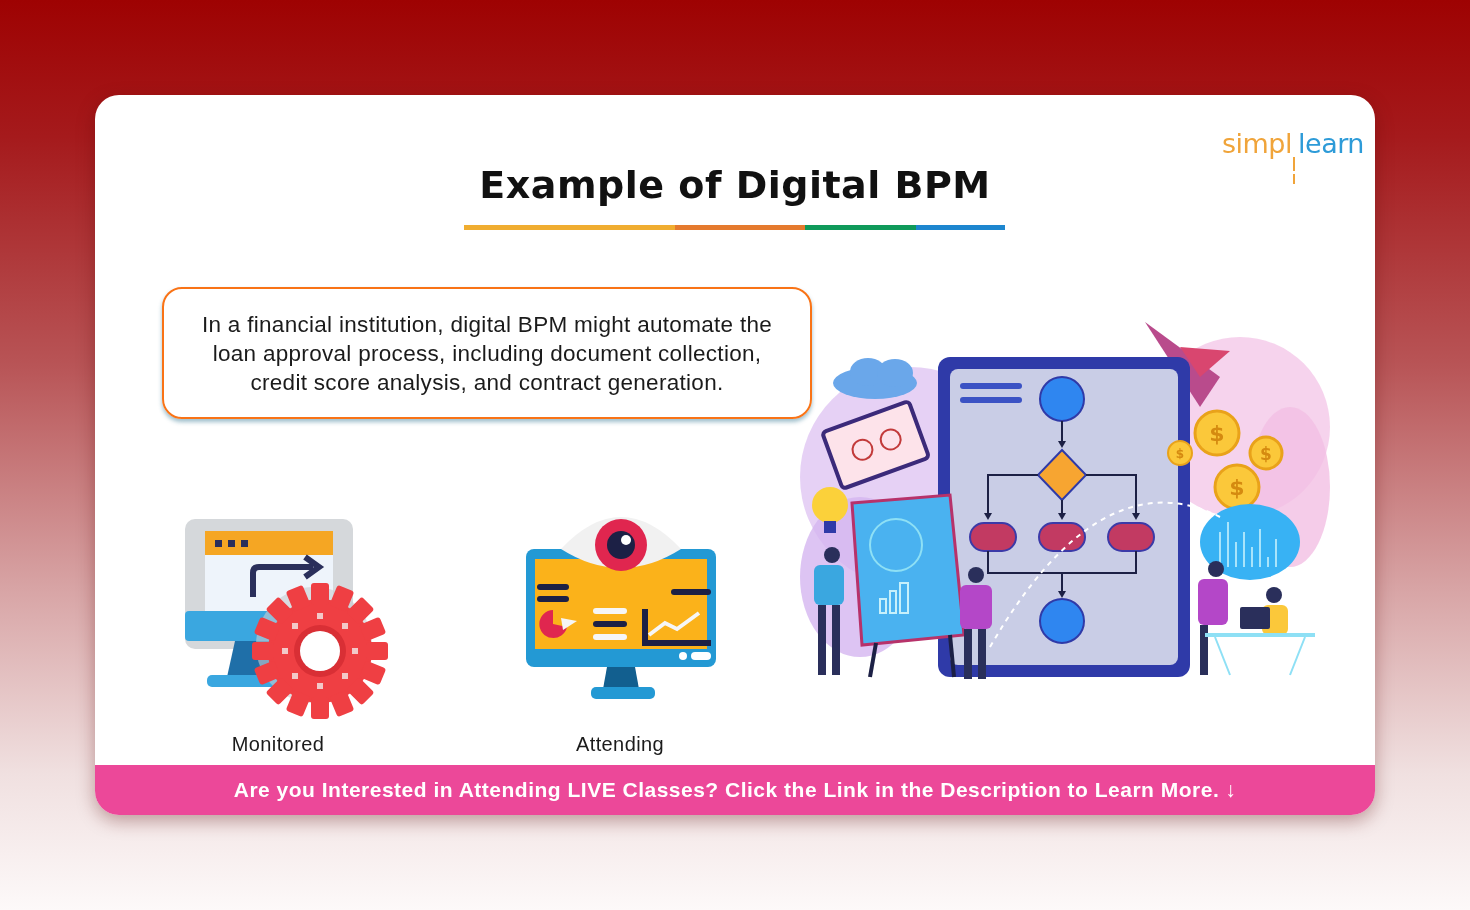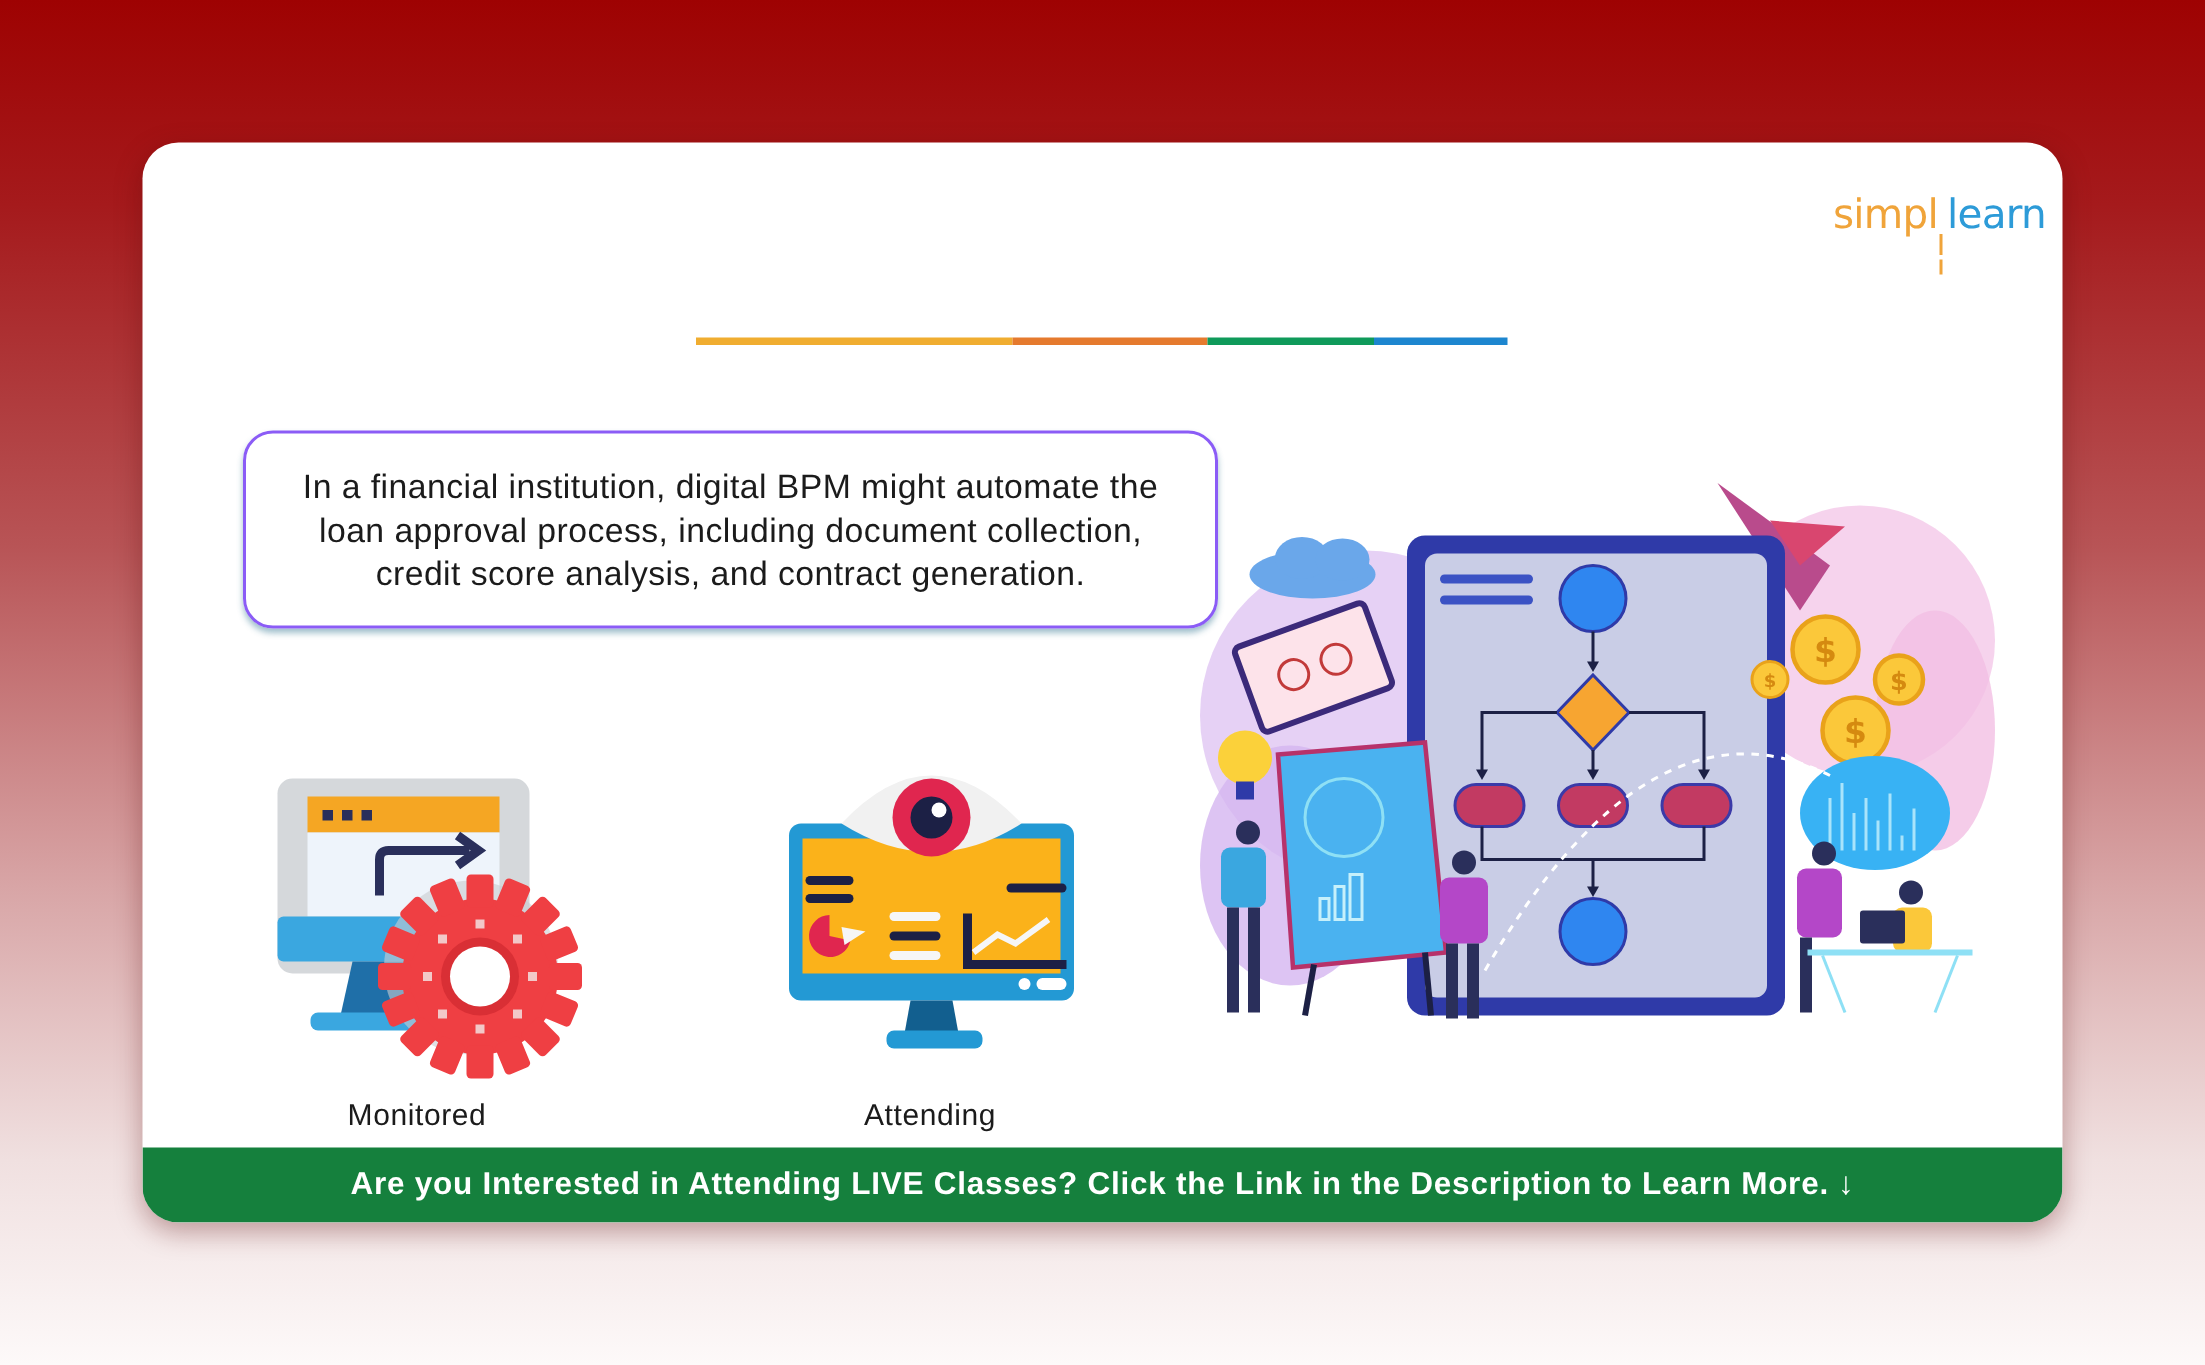--- a/index.html
+++ b/index.html
@@ -21,45 +21,46 @@
   .logo .b{color:#2d9bd8;}
   .title{
     position:absolute;left:0;right:0;top:68px;text-align:center;
     font-size:38px;font-weight:bold;color:#111;letter-spacing:0.5px;
     font-family:"DejaVu Sans",sans-serif;
   }
   .title-bar{position:absolute;left:369px;top:130px;width:541px;height:5px;display:flex;}
   .title-bar div{height:100%;}
   .desc-box{
     position:absolute;left:67px;top:192px;width:650px;height:132px;
-    border:2px solid #8b5cf6;border-radius:20px;box-sizing:border-box;
+    border:2px solid #f97316;border-radius:20px;box-sizing:border-box;
     box-shadow:0 3px 4px rgba(40,110,140,0.45);
     display:flex;align-items:center;justify-content:center;text-align:center;
     padding:0 36px;
   }
   .desc-text{font-size:22.5px;line-height:29px;color:#1b1b1b;font-family:"Liberation Sans",sans-serif;letter-spacing:0.3px;}
   .icon-wrap{position:absolute;}
   .icon-label{position:absolute;font-size:20px;color:#1b1b1b;text-align:center;font-family:"Liberation Sans",sans-serif;letter-spacing:0.4px;}
   .banner{
-    position:absolute;left:0;top:670px;width:1280px;height:50px;background:#15803d;
+    position:absolute;left:0;top:670px;width:1280px;height:50px;background:#ec4899;
     display:flex;align-items:center;justify-content:center;
     color:#fff;font-weight:bold;font-size:21px;letter-spacing:0.5px;
     font-family:"Liberation Sans",sans-serif;
   }
   .banner .arrow{margin-left:6px;display:inline-block;}
 </style>
 </head>
 <body>
 
 <div class="slide">
 
   <div class="logo">
     <span class="a">simpl</span><span class="sep"></span><span class="b">learn</span>
   </div>
 
+  <div class="title">Example of Digital BPM</div>
   <div class="title-bar">
     <div style="width:39%;background:#f0ad30"></div>
     <div style="width:24%;background:#e57a2e"></div>
     <div style="width:20.5%;background:#0f9a5a"></div>
     <div style="width:16.5%;background:#1d86cf"></div>
   </div>
 
   <div class="desc-box">
     <div class="desc-text">In a financial institution, digital BPM might automate the loan approval process, including document collection, credit score analysis, and contract generation.</div>
   </div>

